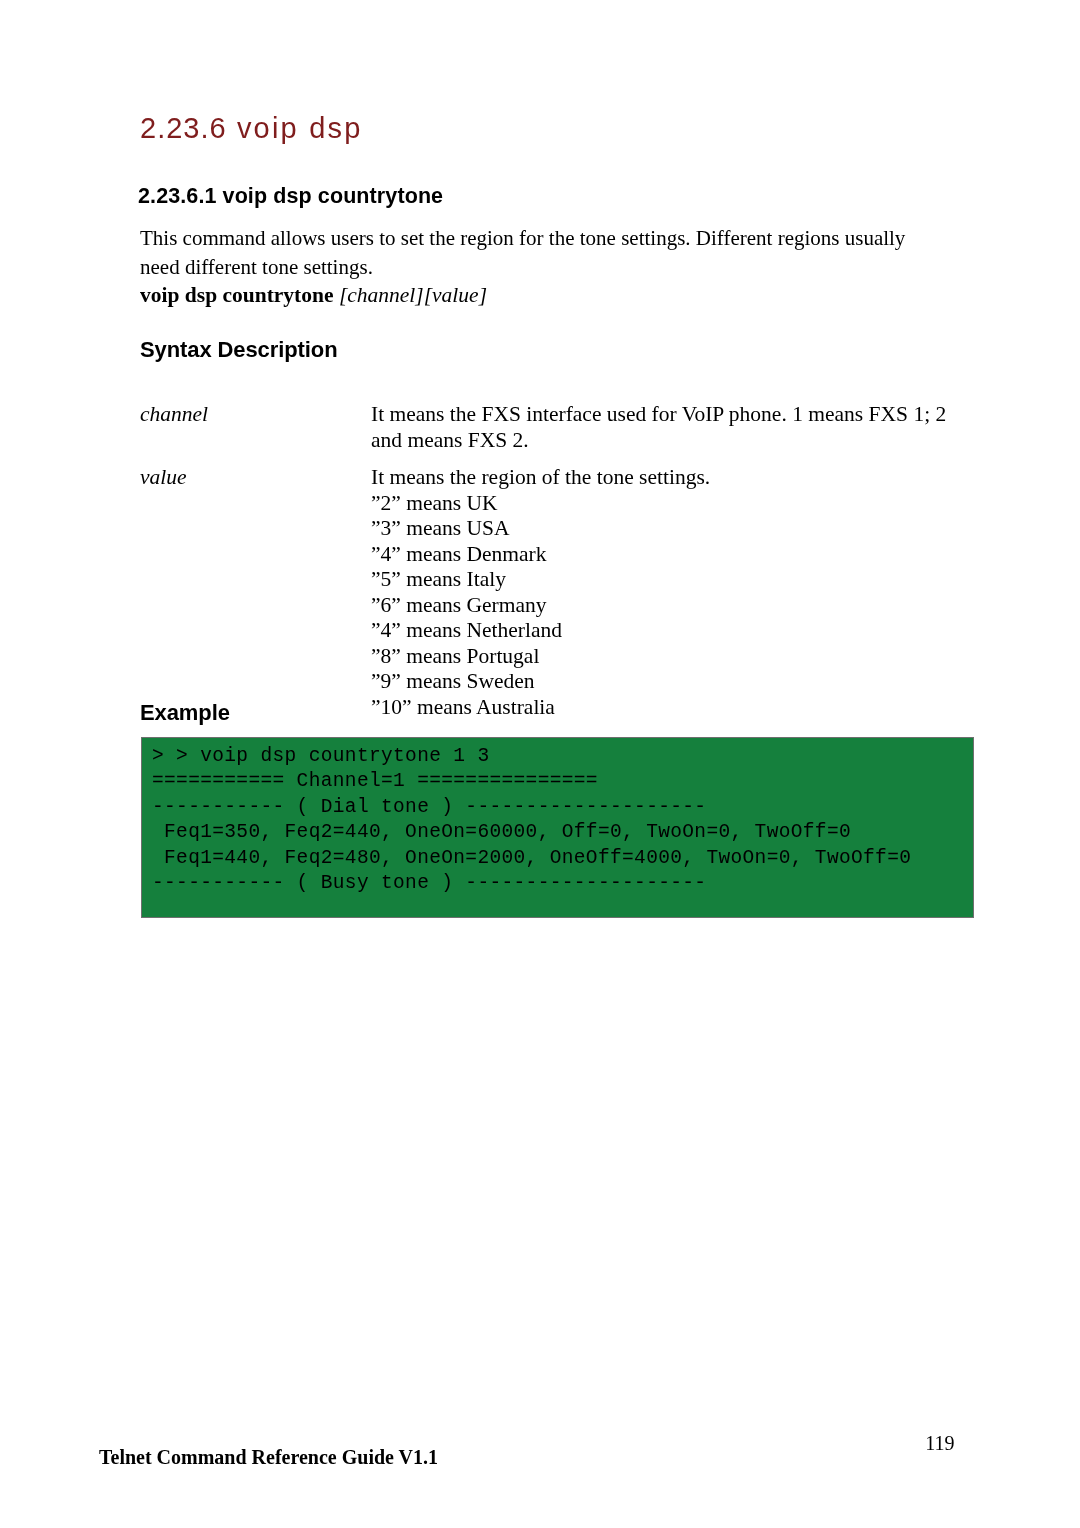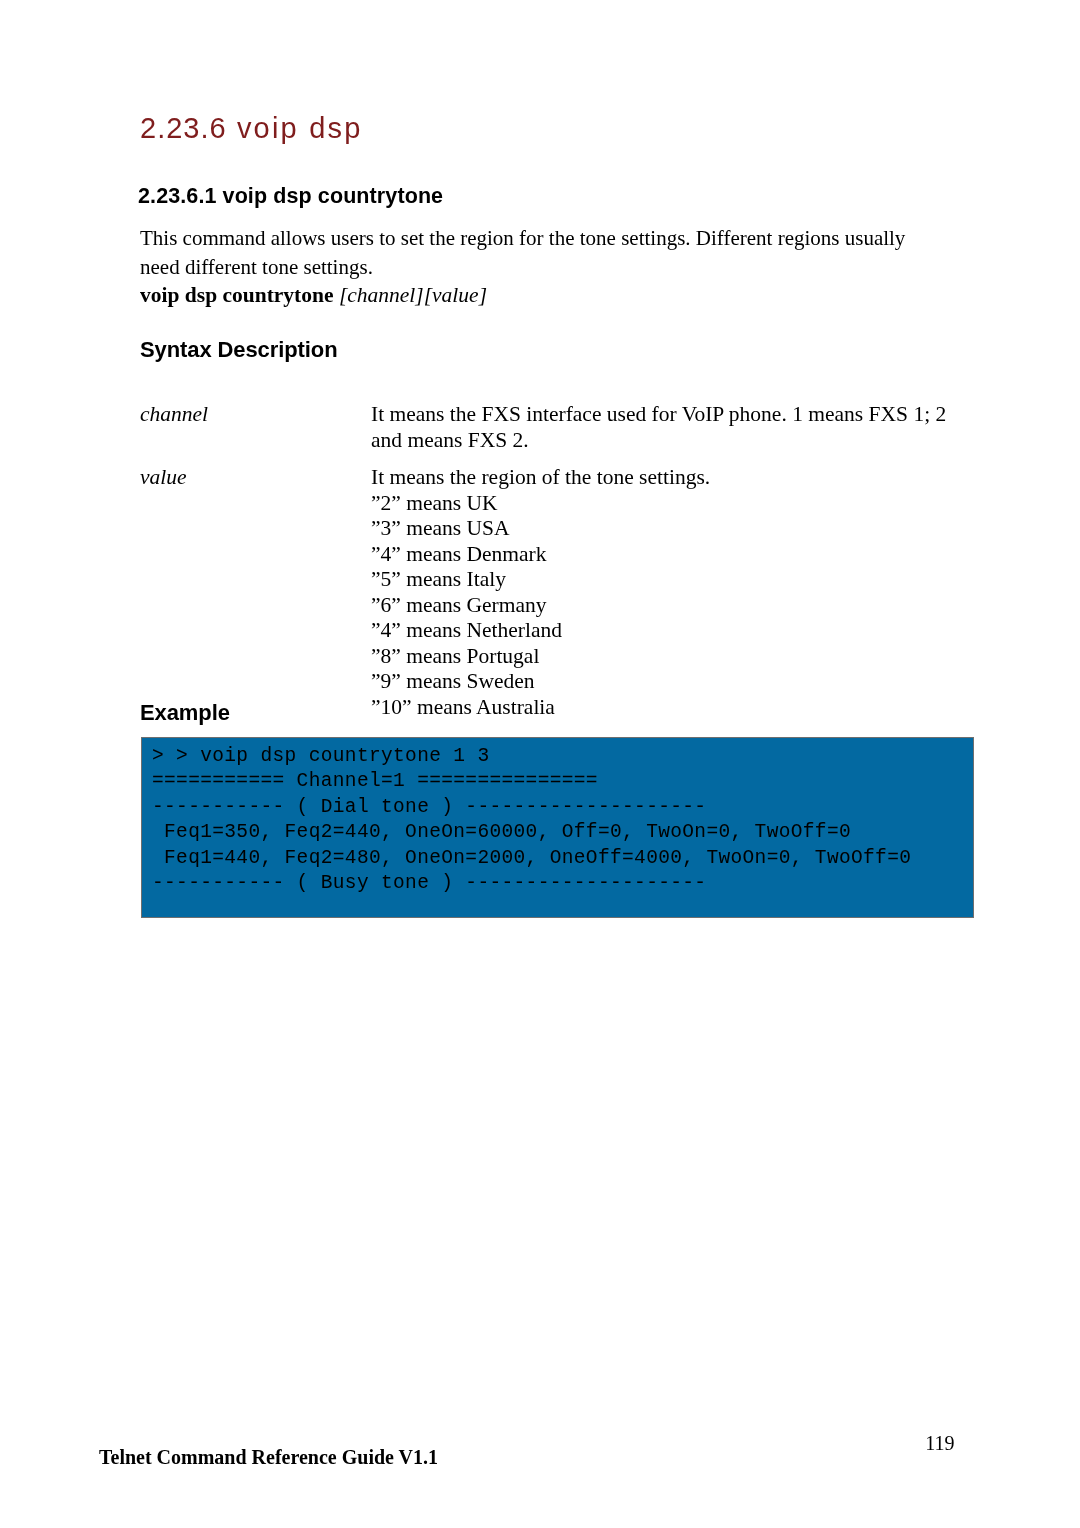--- a/index.html
+++ b/index.html
@@ -106,21 +106,21 @@
   .syntax-desc .line { display: block; white-space: pre; }
 
   
   .code-box {
     position: absolute;
     left: 141px;
     top: 737px;
     width: 833px;
     height: 181px;
     border: 1.6px solid #6f6f6f;
-    background: #0369a1;
+    background: #15803d;
     box-sizing: border-box;
     padding: 6px 0 0 10px;
   }
   .code-line {
     font-family: "Liberation Mono", monospace;
     font-size: 19.5px;
     line-height: 25.4px;
     letter-spacing: 0.35px;
     white-space: pre;
     color: #000;

